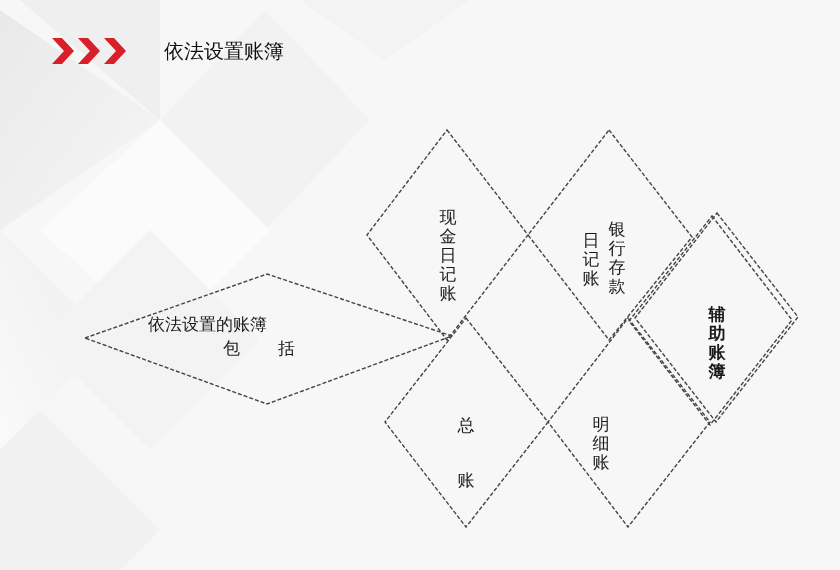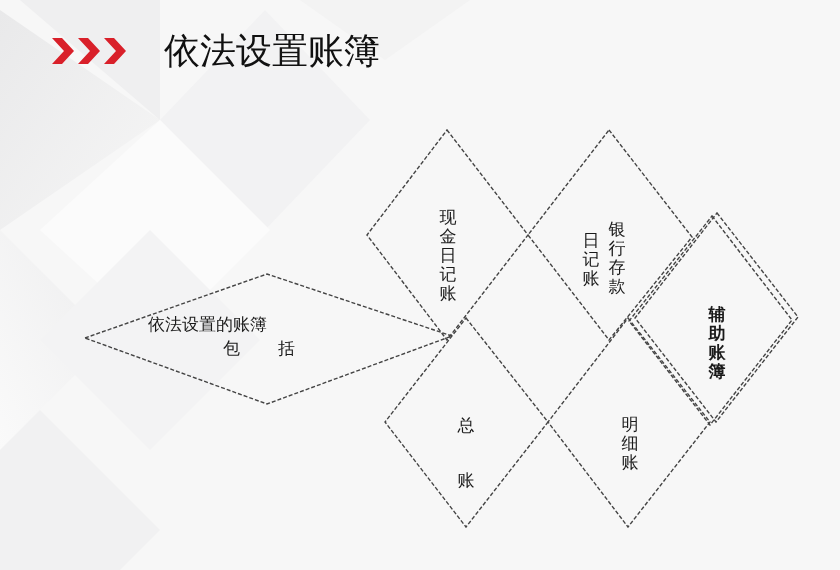--- a/index.html
+++ b/index.html
@@ -6,21 +6,21 @@
   body {
     width: 840px; height: 570px; overflow: hidden; position: relative;
     background: #f7f7f7;
     font-family: "DejaVu Sans", "Liberation Sans", sans-serif;
   }
   .bg { position: absolute; inset: 0; z-index: 0; }
   .title-bar { position: absolute; left: 52px; top: 30px; height: 42px; display: flex; align-items: center; z-index: 2; }
   .chevrons { width: 76px; height: 26px; }
   .page-title {
     position: absolute; left: 164px; top: 31px;
-    font-size: 36px; color: #111; letter-spacing: 0px; line-height: 40px;
+    font-size: 20px; color: #111; letter-spacing: 0px; line-height: 40px;
     white-space: nowrap; z-index: 2;
   }
   .diagram { position: absolute; left: 0; top: 0; width: 840px; height: 570px; z-index: 1; }
   .lbl { position: absolute; color: #1a1a1a; font-size: 17px; line-height: 19px; z-index: 3; }
   .vcol { width: 18px; text-align: center; word-break: break-all; white-space: normal; margin-top: 28px; }
   .root-l1 { left: 148px; top: 315px; font-size: 17px; white-space: nowrap; }
 </style>
 </head>
 <body>
 
@@ -74,13 +74,13 @@
 <div class="lbl vcol" style="left:439px; top:180px;">现金日记账</div>
 
 <div class="lbl vcol" style="left:582px; top:203px;">日记账</div>
 <div class="lbl vcol" style="left:608px; top:192px;">银行存款</div>
 
 <div class="lbl vcol" style="left:708px; top:277px;font-weight:bold;">辅助账簿</div>
 
 <div class="lbl vcol" style="left:457px; top:388px;">总</div>
 <div class="lbl vcol" style="left:457px; top:443px;">账</div>
 
-<div class="lbl vcol" style="left:621px; top:387px;">明细账</div>
+<div class="lbl vcol" style="left:592px; top:387px;">明细账</div>
 
 </body></html>

